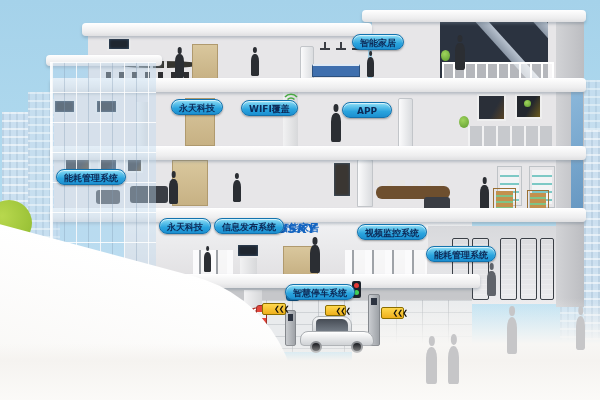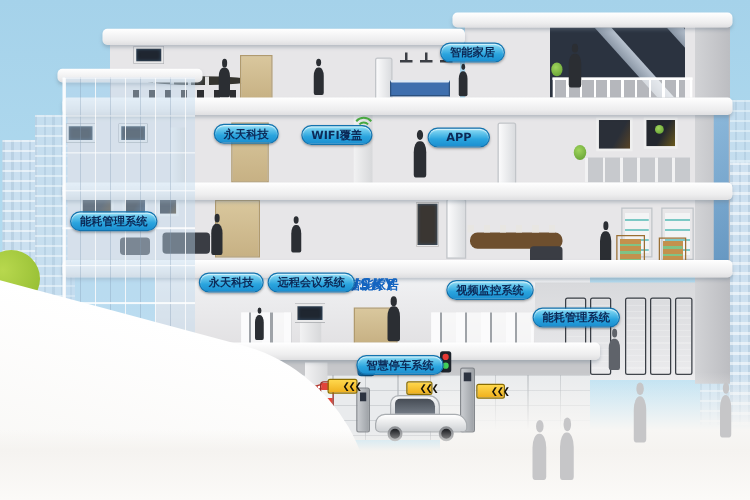--- a/index.html
+++ b/index.html
@@ -279,18 +279,18 @@
     <path d="M3.5 7.5 A5 5 0 0 1 10.5 7.5" fill="none" stroke="#49a942" stroke-width="1.6"></path>
     <circle cx="7" cy="10" r="1.6" fill="#49a942"></circle>
   </svg>
 
   <div class="pill" style="left:352px;top:34px;">智能家居</div>
   <div class="pill" style="left:171px;top:99px;">永天科技</div>
   <div class="pill" style="left:241px;top:100px;">WIFI覆盖</div>
   <div class="pill" style="left:342px;top:102px;padding:1px 14px;">APP</div>
   <div class="pill" style="left:56px;top:169px;">能耗管理系统</div>
   <div class="pill" style="left:159px;top:218px;">永天科技</div>
-  <div class="pill" style="left:214px;top:218px;">远程会议系统</div>
+  <div class="pill" style="left:214px;top:218px;">信息发布系统</div>
   <div class="pill" style="left:357px;top:224px;">视频监控系统</div>
   <div class="pill" style="left:426px;top:246px;">能耗管理系统</div>
   <div class="pill" style="left:285px;top:284px;">智慧停车系统</div>
 
 </div>
 
 </body></html>

